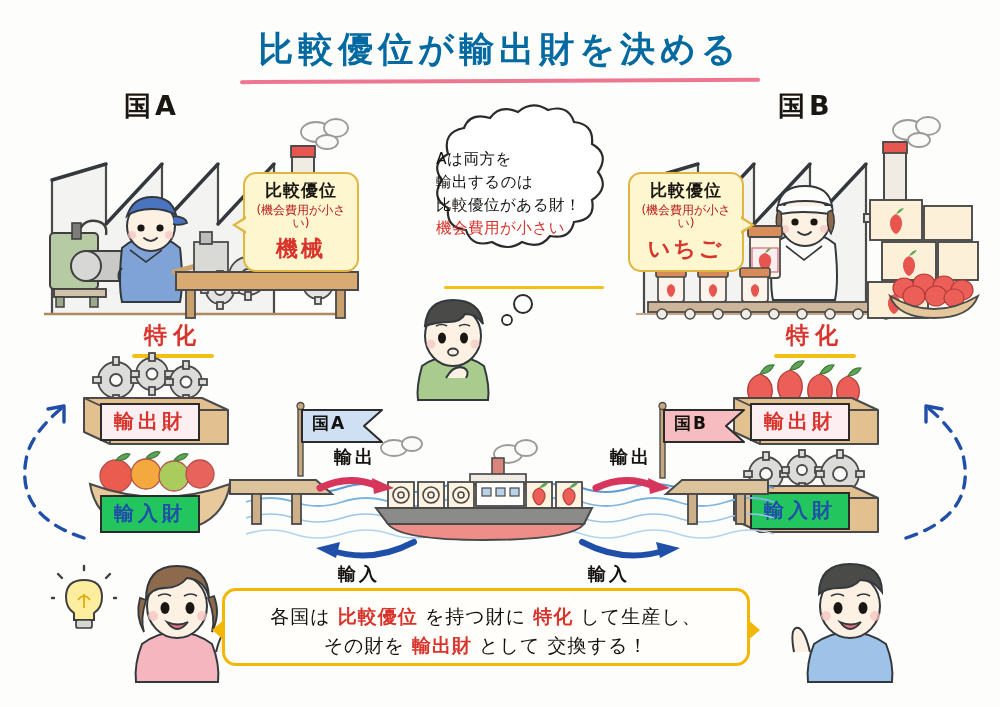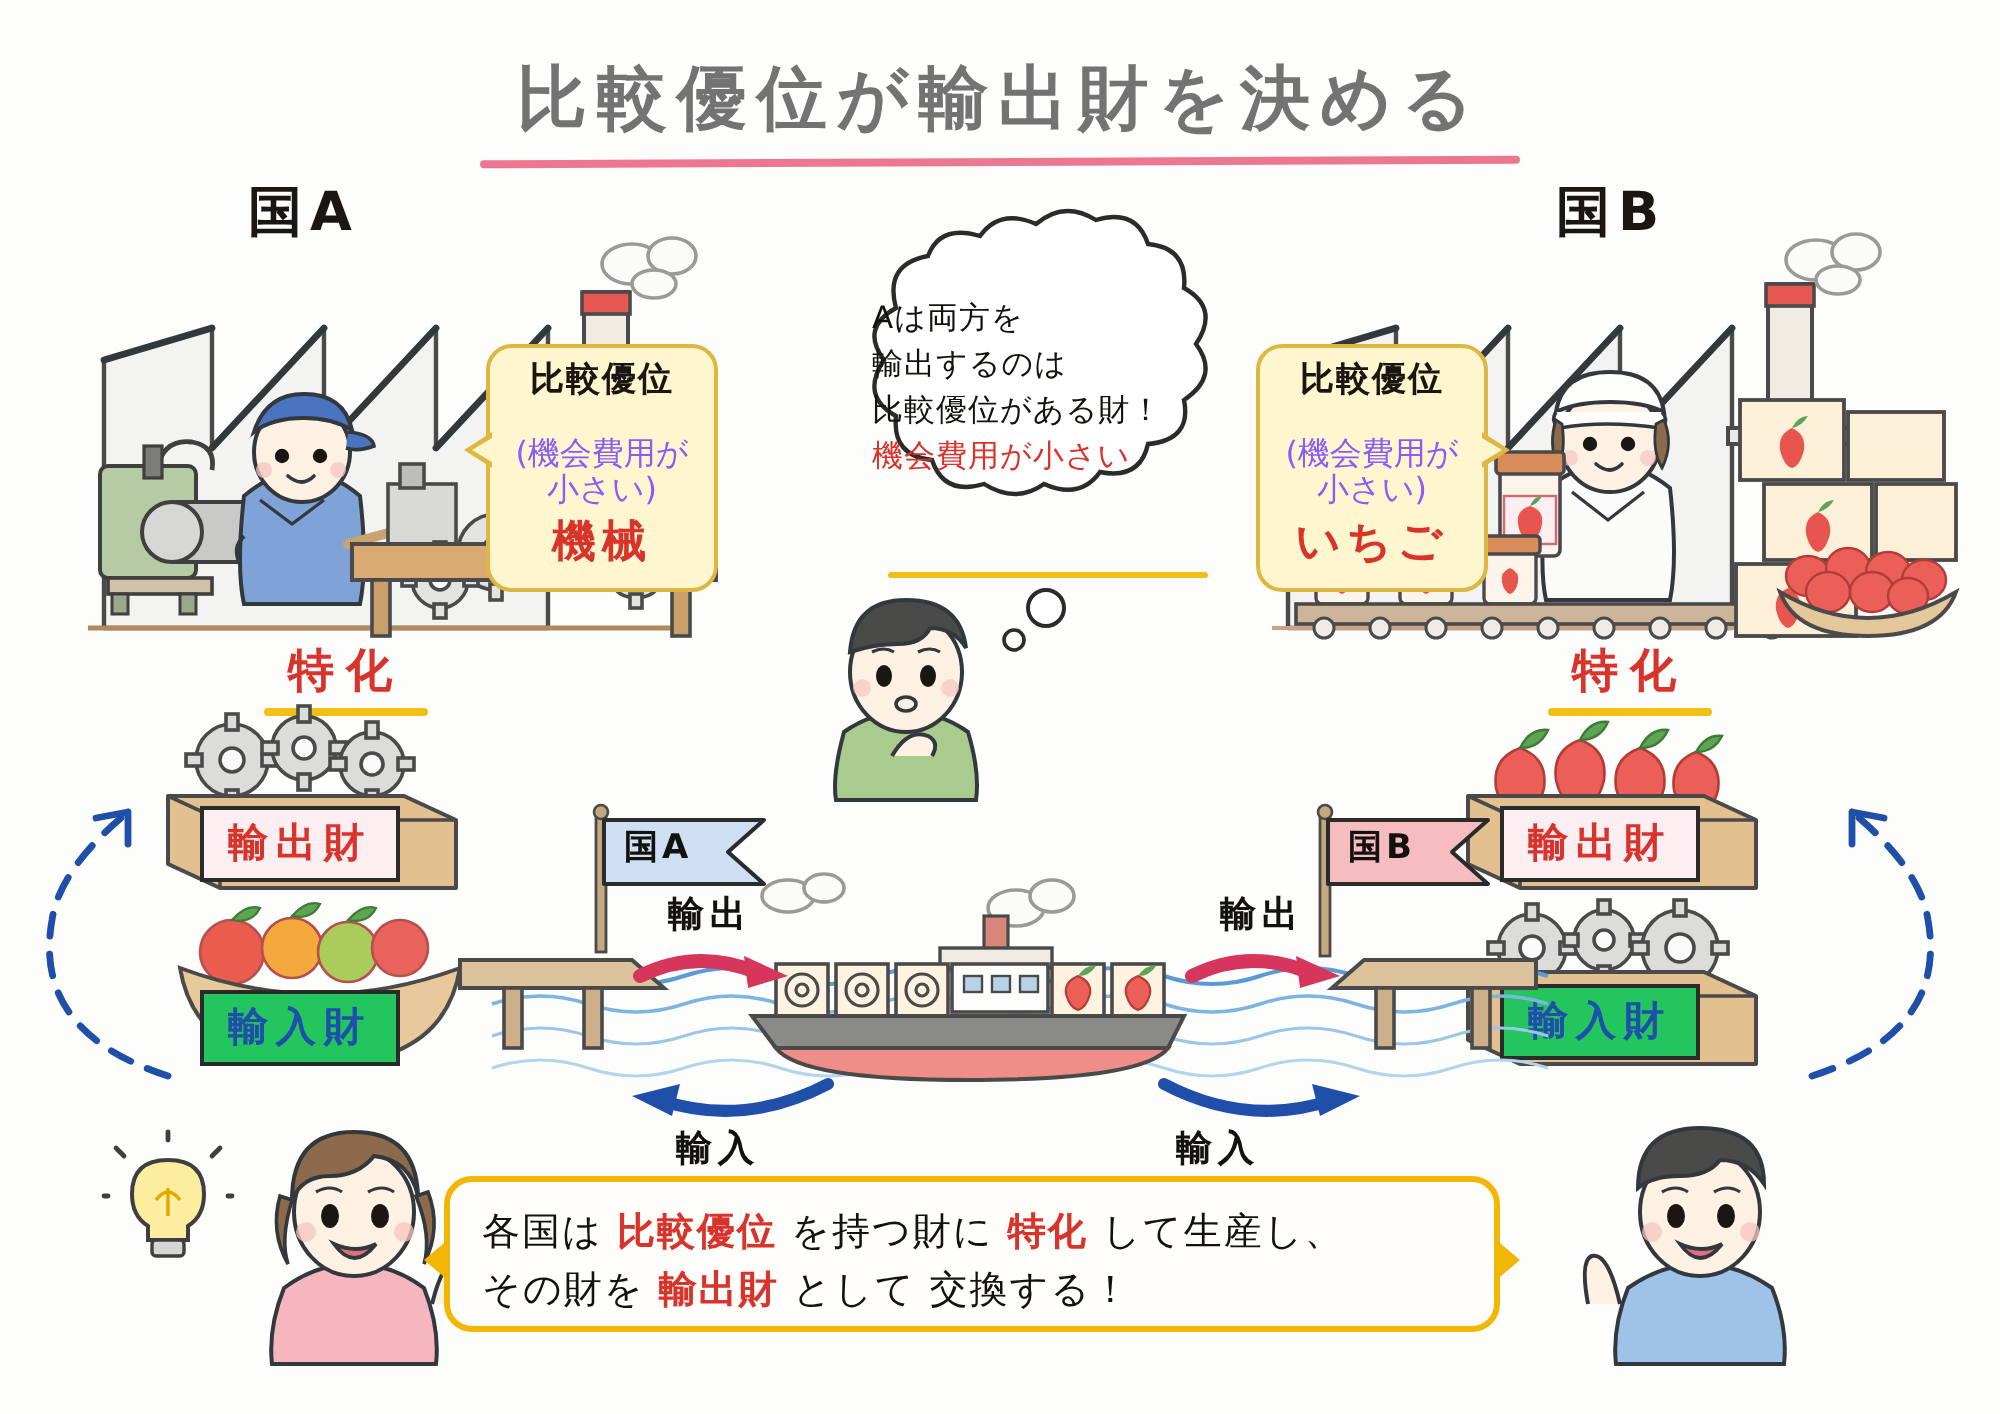--- a/index.html
+++ b/index.html
@@ -8,39 +8,39 @@
     background: #fdfdfc;
     font-family: "DejaVu Sans", "Liberation Sans", sans-serif;
     overflow: hidden; position: relative;
   }
   #stage { position: relative; width: 1000px; height: 707px; }
   .abs { position: absolute; }
 
   
   #title-wrap { left: 0; top: 26px; width: 1000px; text-align: center; }
   #title-text {
-    font-size: 35px; letter-spacing: 5px; color: #737373;
+    font-size: 35px; letter-spacing: 5px; color: #0369a1;
     font-weight: 600; display: inline-block; padding: 0 6px; font-family: Liberation Serif, serif;
   }
   #title-underline {
     width: 520px; height: 4px; margin: 6px auto 0;
     background: #ea5f7e; border-radius: 3px; opacity: .85;
     transform: rotate(-0.25deg);
   }
 
   
   .country-label { font-size: 27px; color: #1a1713; letter-spacing: 4px; font-weight: 600; }
 
   
   .callout {
     background: #fdf6cf; border: 2.5px solid #e0b642; border-radius: 13px;
     padding: 7px 11px 9px; text-align: center; line-height: 1.15;
   }
   .callout .c-head { font-size: 17px; color: #1a1713; letter-spacing: 1px; font-weight: 600; }
-  .callout .c-sub  { font-size: 16px; color: #8b5cf6; letter-spacing: 0px; margin-top: 17px; }
+  .callout .c-sub  { font-size: 12px; color: #b91c1c; letter-spacing: 0px; margin-top: 3px; }
   .callout .c-good { font-size: 22px; color: #d8342c; letter-spacing: 3px; margin-top: 5px; font-weight: 600; }
   .tail { position: absolute; width: 0; height: 0; }
   .tail-left {
     left: -13px; top: 42px;
     border-top: 9px solid transparent; border-bottom: 9px solid transparent;
     border-right: 14px solid #e0b642;
   }
   .tail-left::after {
     content: ""; position: absolute; left: 4px; top: -6px;
     border-top: 6px solid transparent; border-bottom: 6px solid transparent;
@@ -90,21 +90,21 @@
 
   
   .flag-text { font-size: 17px; letter-spacing: 2px; color: #14120f; font-weight: 600; }
 
   
   #summary {
     left: 222px; top: 588px; width: 528px; height: 78px;
     border: 3px solid #f2b705; border-radius: 14px; background: #fffefa;
   }
   #summary-inner {
-    padding: 11px 16px 0; text-align: left; line-height: 1.5;
+    padding: 11px 16px 0; text-align: center; line-height: 1.5;
     font-size: 19px; color: #14120f; letter-spacing: 1px;
   }
   #summary-inner .red { color: #d8342c; font-weight: 600; }
   .sum-notch { position: absolute; top: 28px; width: 0; height: 0; }
   .sum-notch-l { left: -13px; border-top: 11px solid transparent; border-bottom: 11px solid transparent; border-right: 13px solid #f2b705; }
   .sum-notch-r { right: -13px; border-top: 11px solid transparent; border-bottom: 11px solid transparent; border-left: 13px solid #f2b705; }
 
   svg { display: block; overflow: visible; }
 </style>
 </head>

